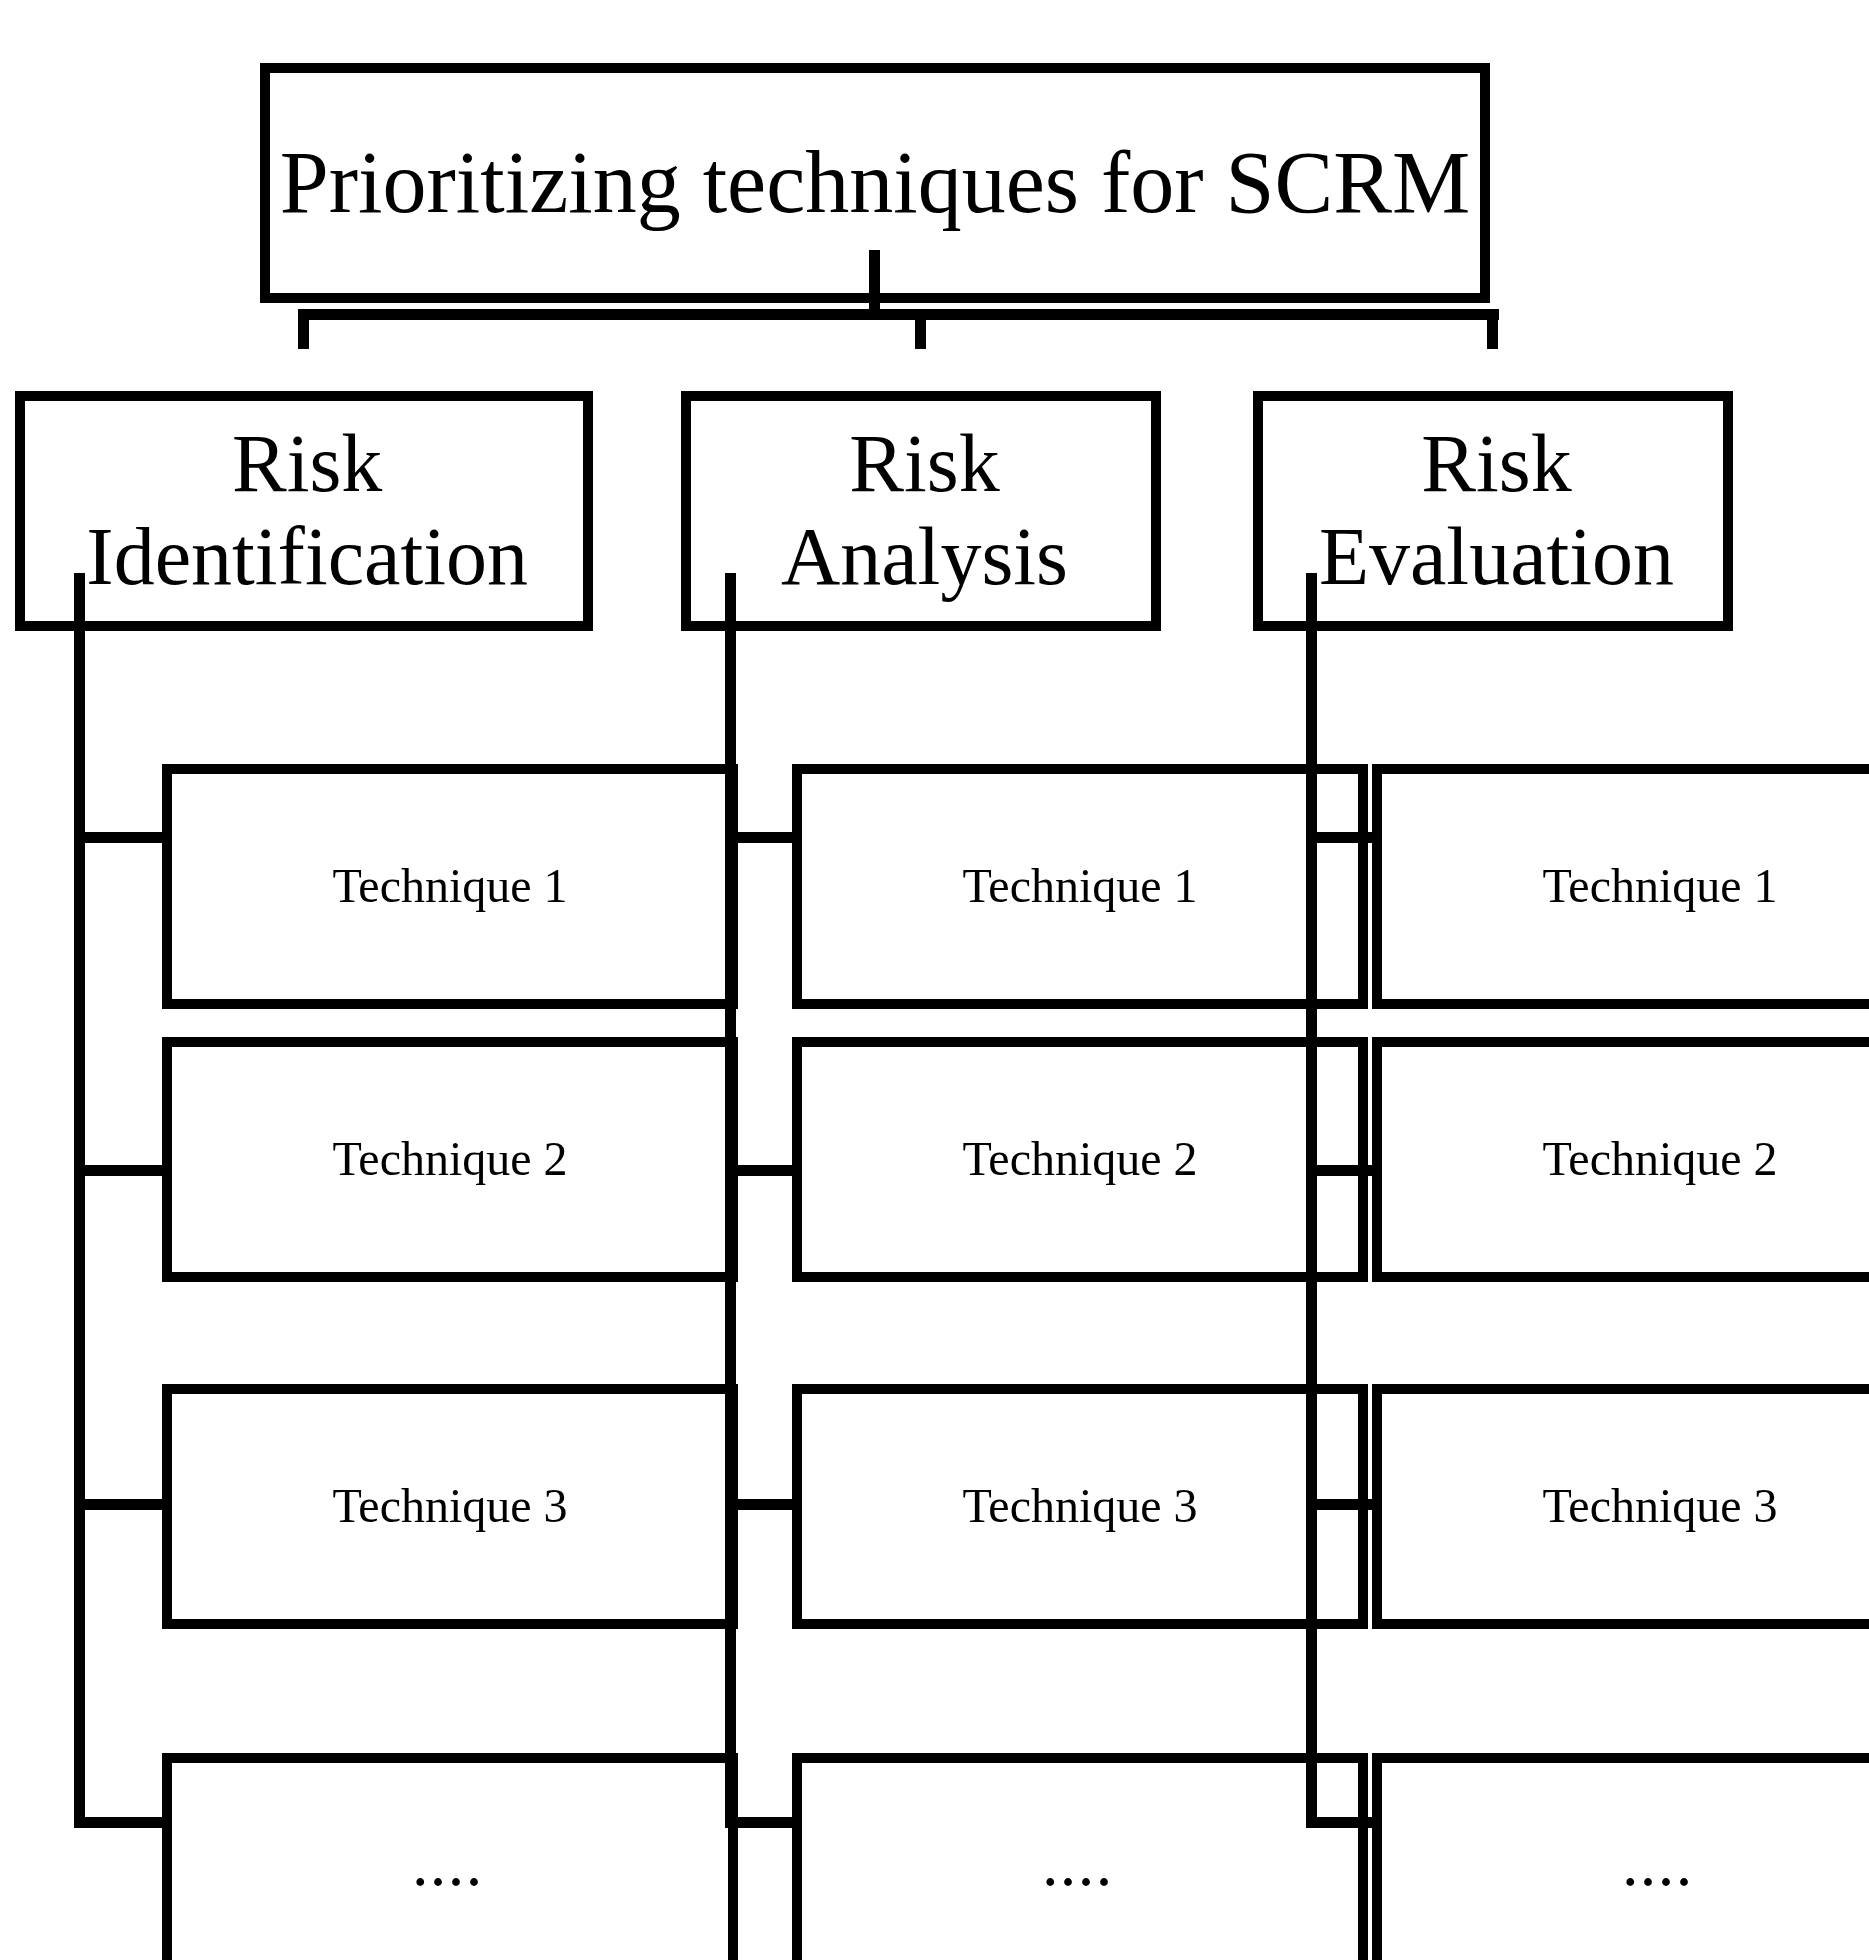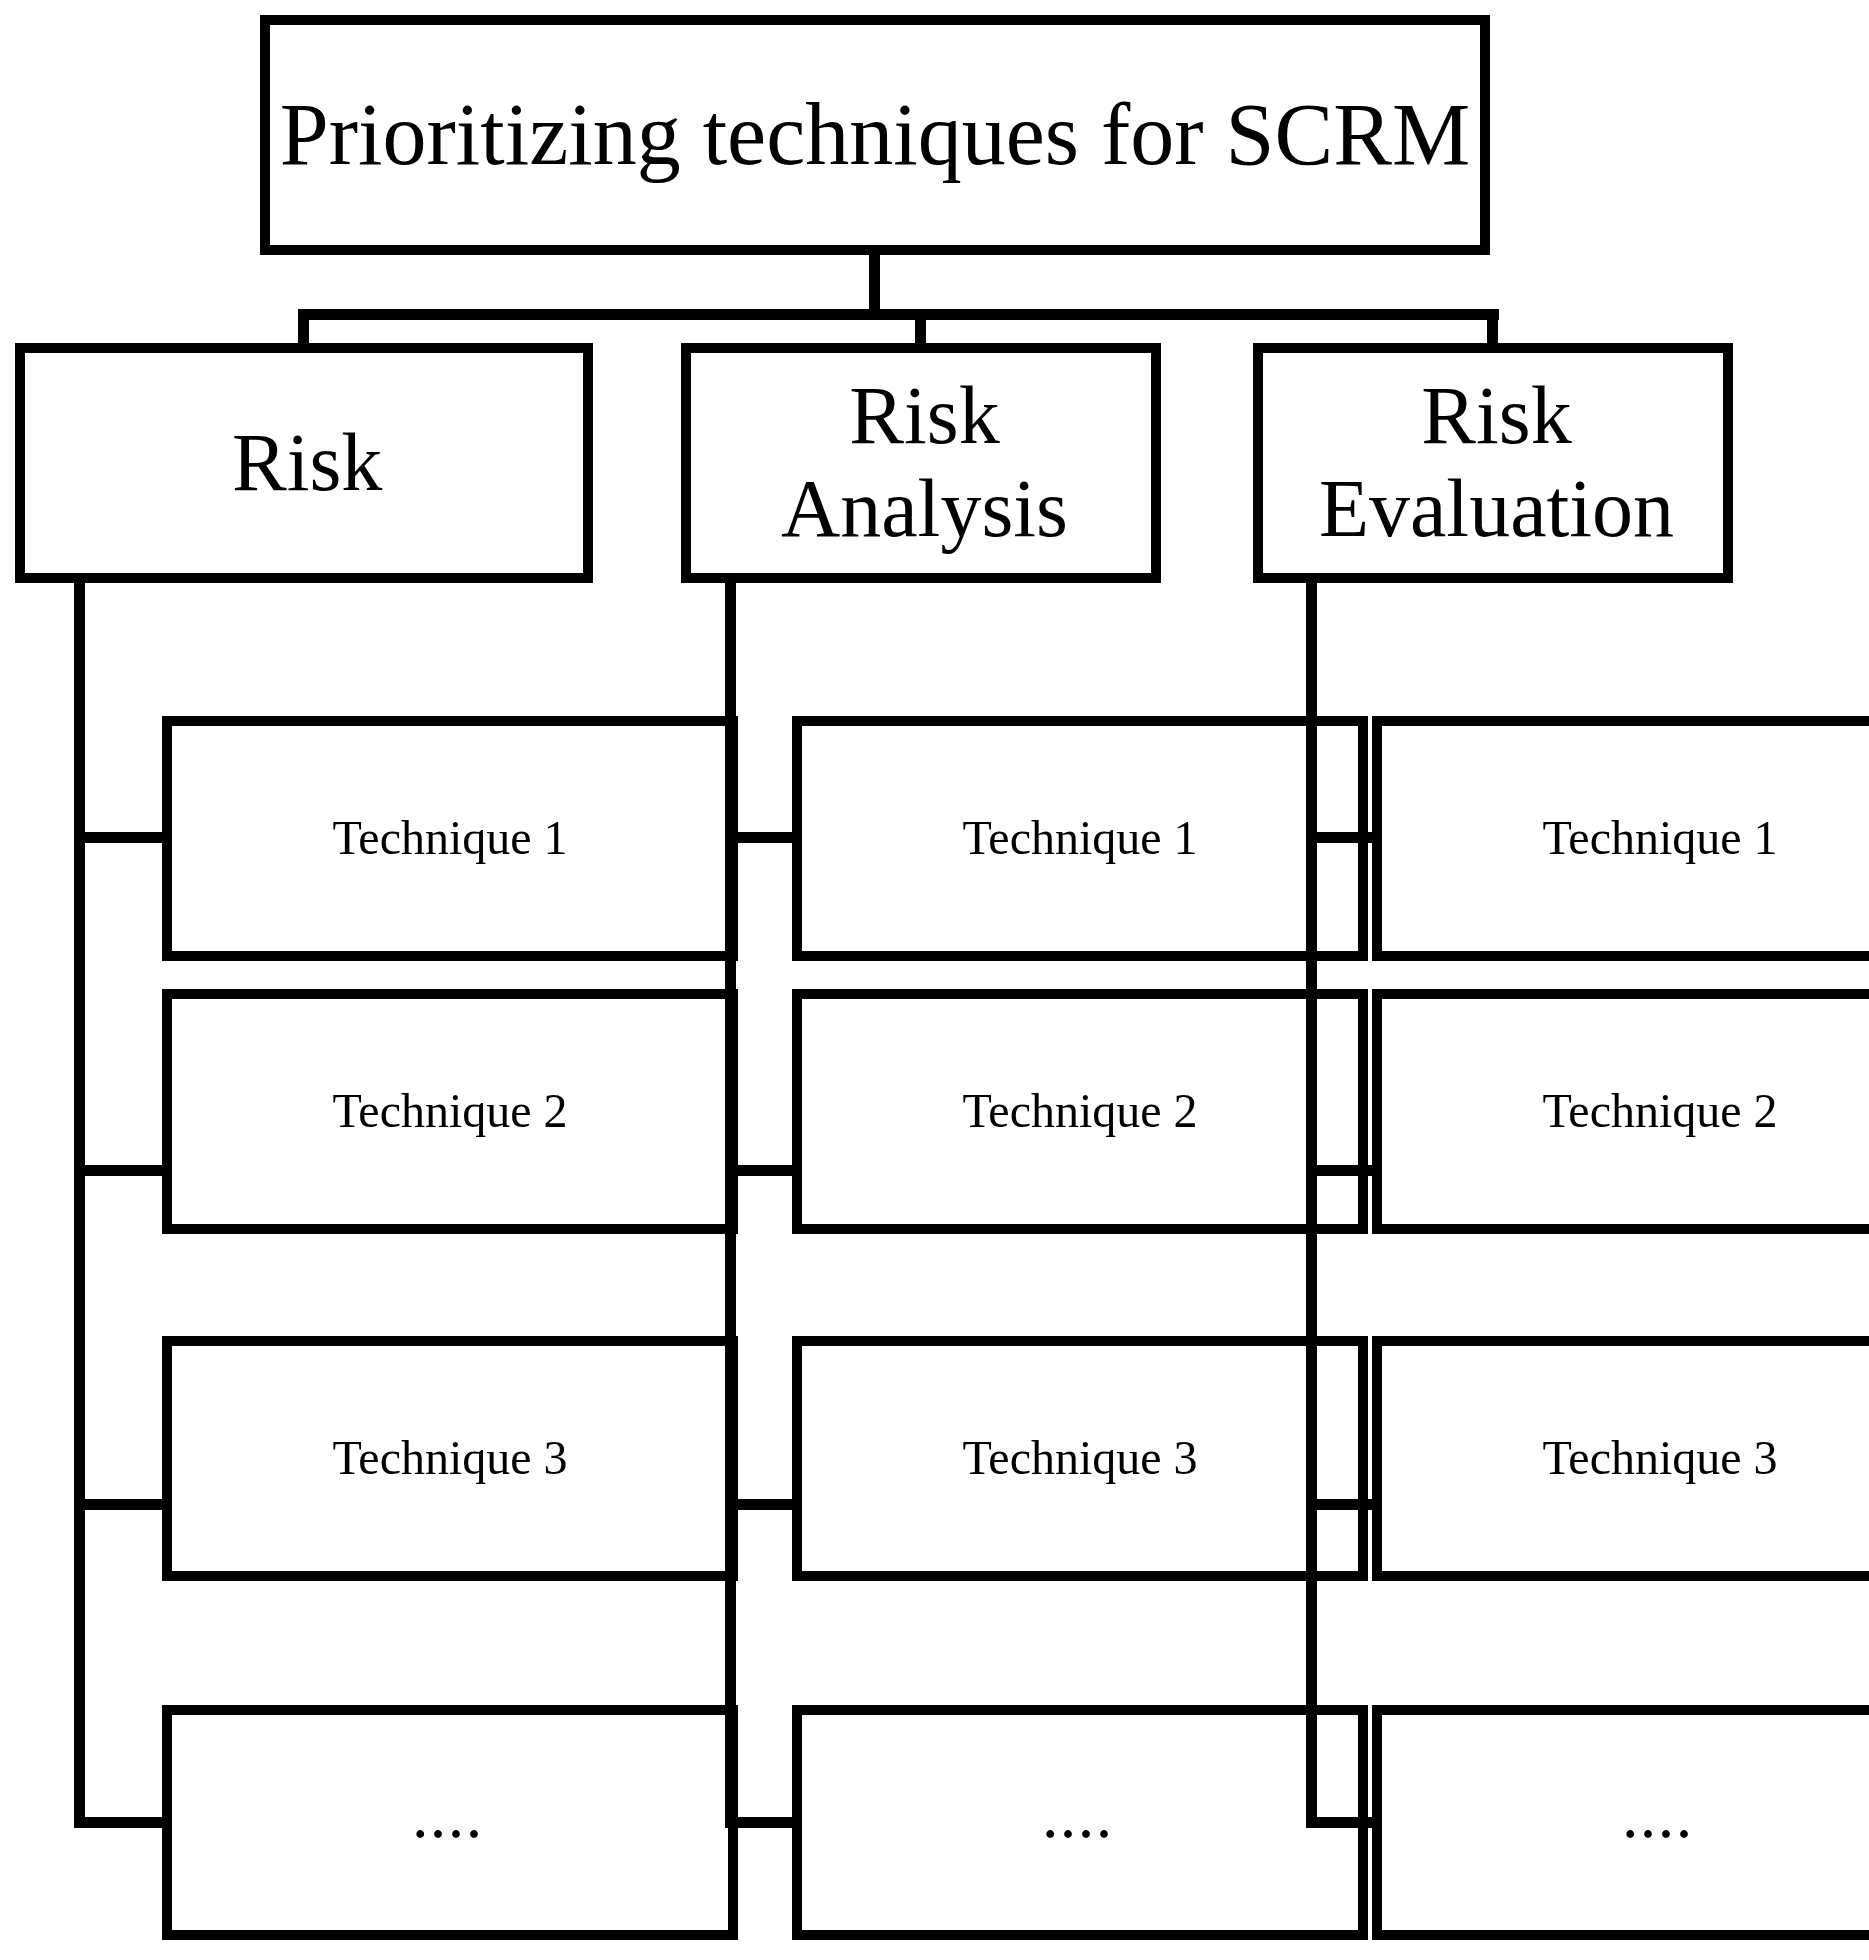--- a/index.html
+++ b/index.html
@@ -20,20 +20,21 @@
     position: absolute;
     box-sizing: border-box;
     border: 10.8px solid #000000;
     background: #ffffff;
     display: flex;
     flex-direction: column;
     align-items: center;
     justify-content: center;
     text-align: center;
     line-height: 1.13;
+    margin-top: 48px;
   }
   .line {
     position: absolute;
     background: #000000;
   }
 
   
   #root-box { left: 260px; top: 14.7px; width: 1230px; height: 240px; font-size: 88px; }
 
   
@@ -86,20 +87,21 @@
   </div>
 
   <div class="line" id="root-stub"></div>
   <div class="line" id="root-hline"></div>
   <div class="line" id="drop-left"></div>
   <div class="line" id="drop-mid"></div>
   <div class="line" id="drop-right"></div>
 
   <div class="node cat" id="cat-left">
     <span style="display:block">Risk</span>
+    <span style="display:block">Identification</span>
   </div>
   <div class="line trunk" id="trunk-left"></div>
   <div class="line stub stub-left stub-r1"></div>
   <div class="line stub stub-left stub-r2"></div>
   <div class="line stub stub-left stub-r3"></div>
   <div class="line stub stub-left stub-r4"></div>
   <div class="node tech col-left row-1">
     <span>Technique 1</span>
   </div>
   <div class="node tech col-left row-2">

